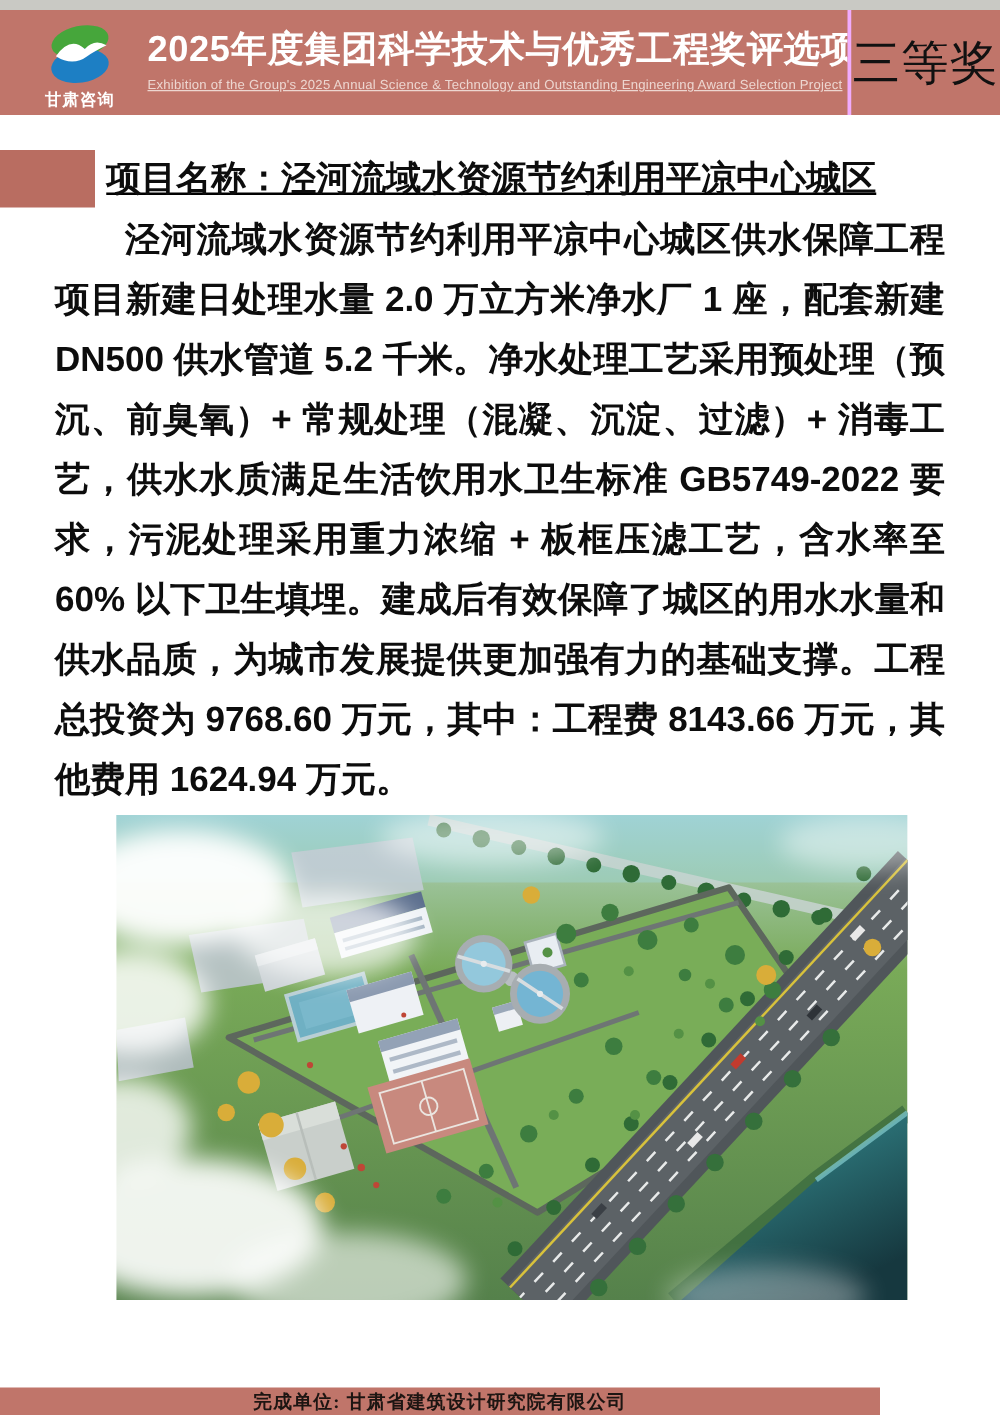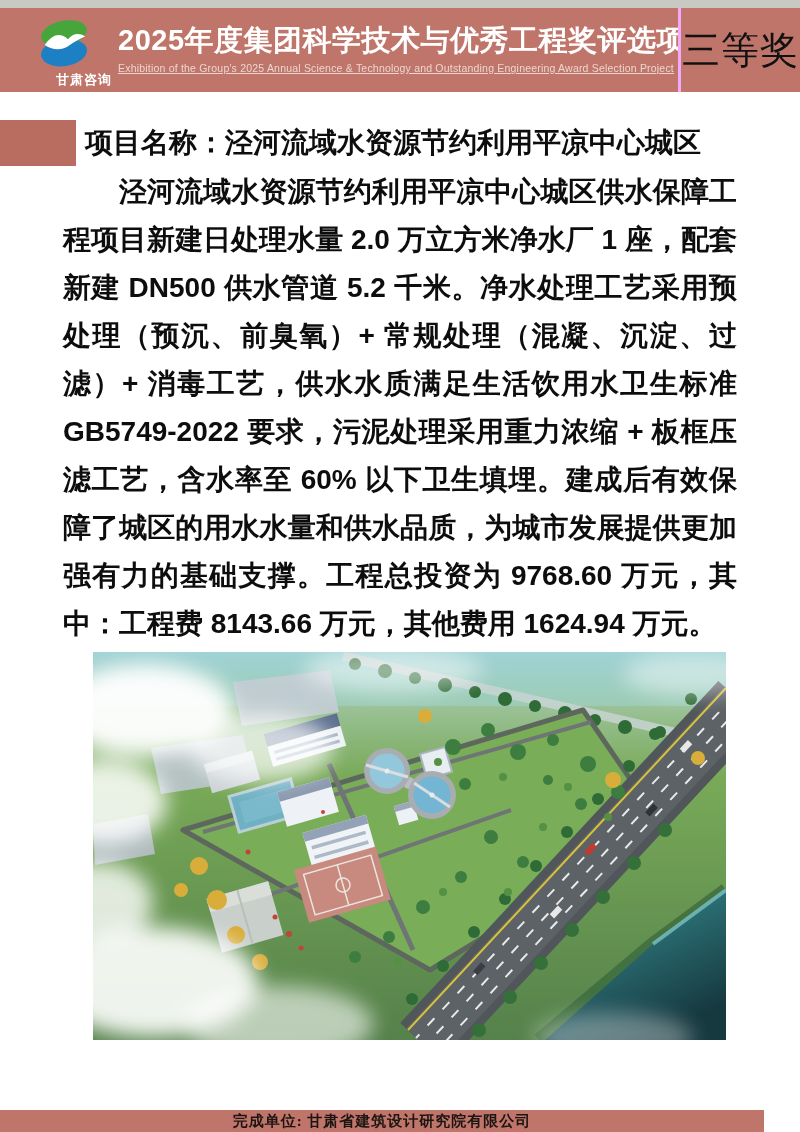--- a/index.html
+++ b/index.html
@@ -7,52 +7,52 @@
     position:relative;width:800px;height:1132px;overflow:hidden;
     background:#ffffff;font-family:"Liberation Sans",sans-serif;
   }
   
   .top-strip{position:absolute;top:0;left:0;width:800px;height:8px;background:var(--top-strip,#c9c9c4);}
   
   .banner{
     position:absolute;top:8px;left:0;width:800px;height:84px;
     background:var(--accent,#c0756a);display:flex;align-items:stretch;
   }
-  .logo{position:absolute;left:16px;top:8px;width:96px;text-align:right;}
+  .logo{position:absolute;left:16px;top:8px;width:96px;text-align:center;}
   .logo svg{display:block;margin:0 auto;}
   .logo-text{display:block;margin-top:1px;color:var(--banner-text,#fff);font-size:13px;font-weight:bold;letter-spacing:1px;}
   .titles{flex:1 1 auto;padding:12px 0 0 118px;overflow:hidden;}
   .banner-title{
     margin:0;color:var(--banner-text,#fff);font-size:29px;font-weight:bold;
     letter-spacing:0.5px;line-height:40px;white-space:nowrap;
   }
   .banner-subtitle{
     margin:2px 0 0 0;color:var(--banner-subtext,#edd6d0);font-size:10.5px;
     letter-spacing:0.2px;white-space:nowrap;text-decoration:underline;
   }
   .award{
     flex:0 0 119px;border-left:3px solid #f0abfc;
     display:flex;align-items:center;justify-content:center;
     color:var(--award-text,#111);font-size:38px;font-weight:400;letter-spacing:1px;
   }
   
-  .project-name-row{position:relative;margin-top:26px;padding-left:85px;}
+  .project-name-row{position:relative;margin-top:26px;padding-left:85px;text-decoration:underline;}
   .marker{position:absolute;left:0;top:2px;width:76px;height:46px;background:var(--accent-dark,#b96d61);}
   .project-name{margin:0;font-size:28px;line-height:50px;font-weight:bold;color:var(--text,#0d0d0d);}
   .project-name span{display:block;white-space:nowrap;}
   
   .description{
-    margin:0;padding:0 63px;text-align:justify;text-indent:2em;
+    margin:0;padding:0 44px;text-align:justify;text-indent:2em;
     font-size:28px;line-height:48px;font-weight:bold;color:var(--text,#0d0d0d);
   }
   
   .aerial-figure{margin:4px 0 0 93px;width:633px;height:388px;}
   
   .footer-bar{
-    position:absolute;left:0;bottom:0;width:764px;height:22px;
+    position:absolute;left:0;bottom:0;width:704px;height:22px;
     background:var(--accent,#c0756a);display:flex;align-items:center;justify-content:center;
   }
   .footer-credit{
     margin:0;font-family:"Liberation Serif",serif;font-size:15px;font-weight:bold;
     color:#1d1512;letter-spacing:1px;
   }
 </style>
 </head>
 <body>
 

